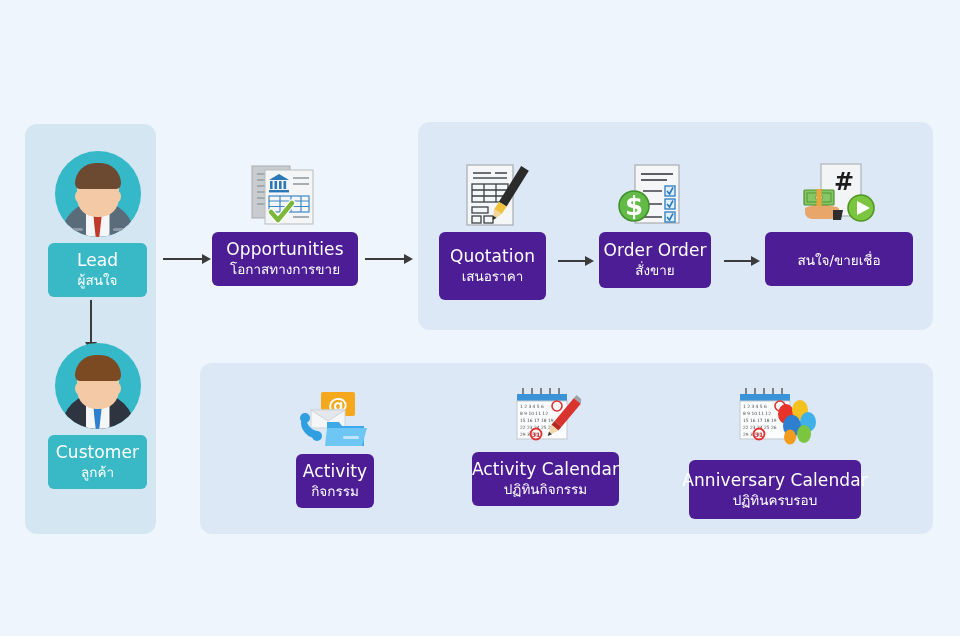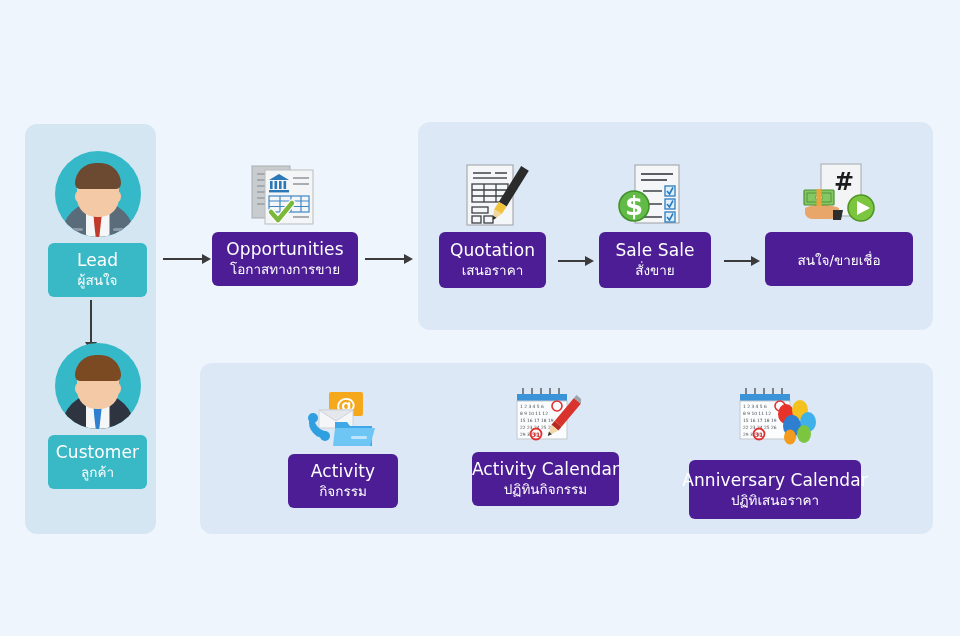--- a/index.html
+++ b/index.html
@@ -329,21 +329,21 @@
         <rect x="27" y="54" width="9" height="7" fill="none" stroke="#3b4045" stroke-width="1.3"></rect>
 
         <g transform="rotate(32 52 33)">
           <rect x="47" y="2" width="9" height="42" fill="#2b2b2b"></rect>
           <rect x="47" y="44" width="9" height="9" fill="#f0c23c"></rect>
           <polygon points="47,53 56,53 51.5,63" fill="#f3d79a"></polygon>
           <polygon points="49.5,59 53.5,59 51.5,63" fill="#2b2b2b"></polygon>
         </g>
       </svg>
     </div>
-    <div class="chip chip-blue" style="width:107px; height:56px; margin-top:2px;">
+    <div class="chip chip-blue" style="width:107px; height:68px; margin-top:2px;">
       <div class="en">Quotation</div>
       <div class="th">เสนอราคา</div>
     </div>
   </div>
 
   <div class="arrow" style="left:558px; top:255px; width:36px;">
     <div class="shaft"></div>
       <div class="head"></div>
   </div>
 
@@ -368,21 +368,21 @@
           <line x1="26" y1="55" x2="45" y2="55" stroke="#4a4f53" stroke-width="1.6"></line>
         </g>
 
         <g>
           <circle cx="17" cy="44" r="15" fill="#62bb46" stroke="#3e8f2a" stroke-width="1.5"></circle>
           <text x="17" y="53" font-family="DejaVu Sans, sans-serif" font-size="26" font-weight="bold" text-anchor="middle" fill="#ffffff">$</text>
         </g>
       </svg>
     </div>
     <div class="chip chip-blue" style="width:112px; height:56px; margin-top:2px;">
-      <div class="en">Sale Sale</div>
+      <div class="en">Order Order</div>
       <div class="th">สั่งขาย</div>
     </div>
   </div>
 
   <div class="arrow" style="left:724px; top:255px; width:36px;">
     <div class="shaft"></div>
       <div class="head"></div>
   </div>
 
   <div class="node" style="left:765px; top:160px;">
@@ -424,21 +424,21 @@
           <path d="M6 28 q-4 7 0 14 q4 7 12 8 l2 -7 q-5 -1 -8 -5 q-3 -4 -2 -8 z"></path>
           <circle cx="8" cy="30" r="5"></circle>
           <circle cx="20" cy="48" r="5"></circle>
         </g>
 
         <path d="M30 34 l12 0 l3 4 l22 0 l0 20 l-37 0 z" fill="#3fa8e8"></path>
         <path d="M30 40 l40 0 l-5 18 l-37 0 z" fill="#6ec6f5"></path>
         <rect x="46" y="48" width="16" height="3" fill="#bde4fb" rx="1.2"></rect>
       </svg>
     </div>
-    <div class="chip chip-blue" style="width:110px; height:54px; margin-top:4px;">
+    <div class="chip chip-blue" style="width:78px; height:54px; margin-top:4px;">
       <div class="en">Activity</div>
       <div class="th">กิจกรรม</div>
     </div>
   </div>
 
   <div class="node" style="left:472px; top:386px;">
     <div class="icon-wrap" style="width:147px; height:62px;">
       <svg width="70" height="62" viewBox="0 0 70 62">
 
         <g stroke="#7d8287" stroke-width="2" fill="none">
@@ -511,17 +511,17 @@
         <ellipse cx="52" cy="28" rx="8" ry="10" fill="#e8332a"></ellipse>
         <ellipse cx="66" cy="24" rx="8" ry="10" fill="#f5c11e"></ellipse>
         <ellipse cx="74" cy="36" rx="8" ry="10" fill="#3fb0e8"></ellipse>
         <ellipse cx="58" cy="40" rx="9" ry="11" fill="#2f7fd0"></ellipse>
         <ellipse cx="70" cy="48" rx="7" ry="9" fill="#7cc63f"></ellipse>
         <ellipse cx="56" cy="51" rx="6" ry="7.5" fill="#f39b1d"></ellipse>
       </svg>
     </div>
     <div class="chip chip-blue" style="width:172px; height:59px; margin-top:12px;">
       <div class="en">Anniversary Calendar</div>
-      <div class="th">ปฏิทิเสนอราคา</div>
+      <div class="th">ปฏิทินครบรอบ</div>
     </div>
   </div>
 
 </div>
 
 </body></html>

